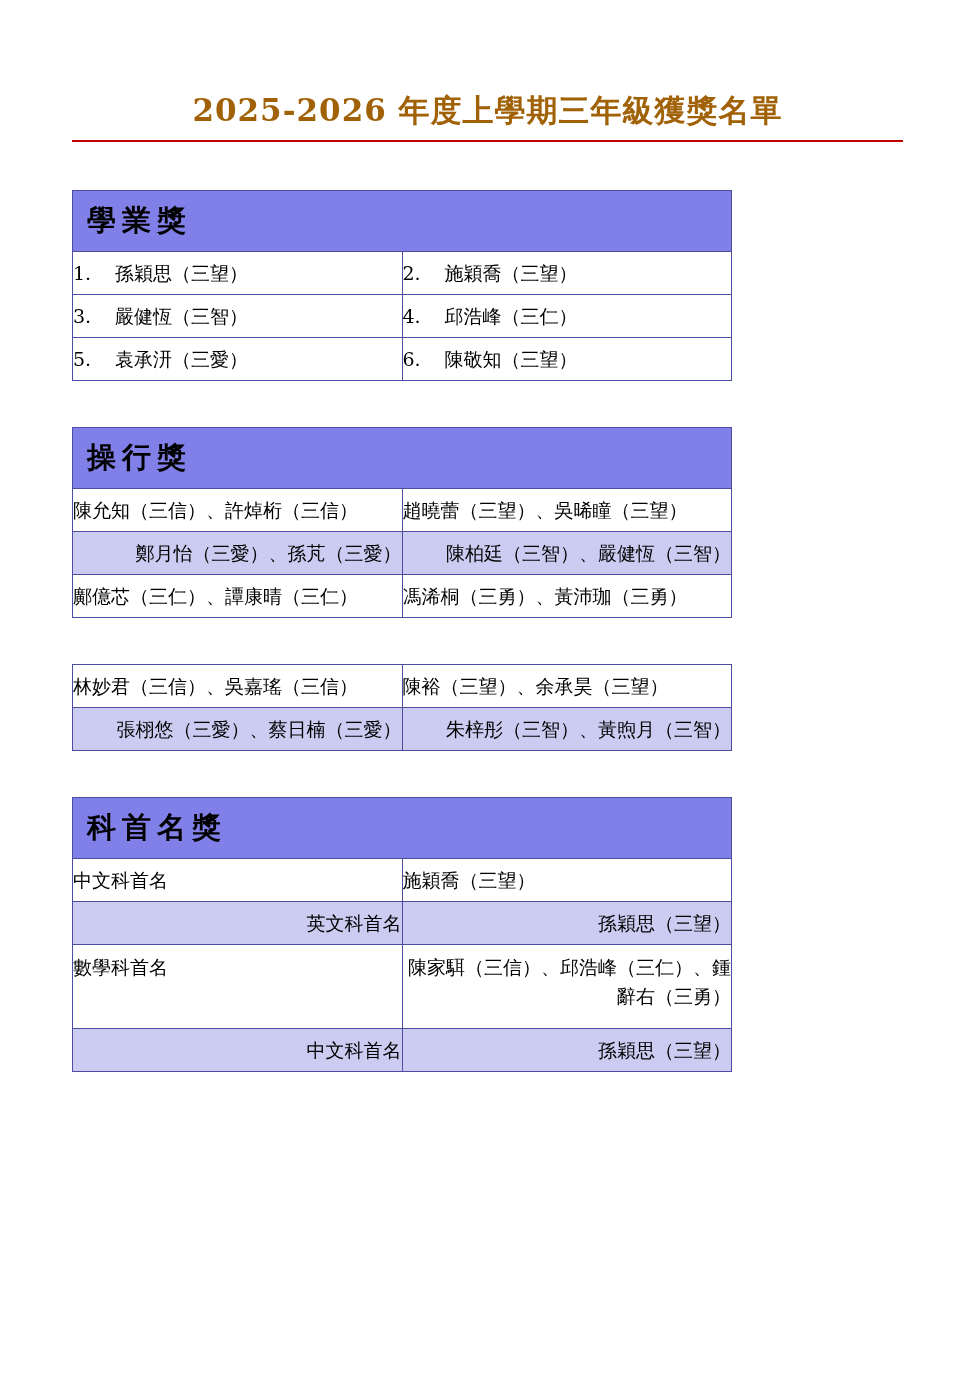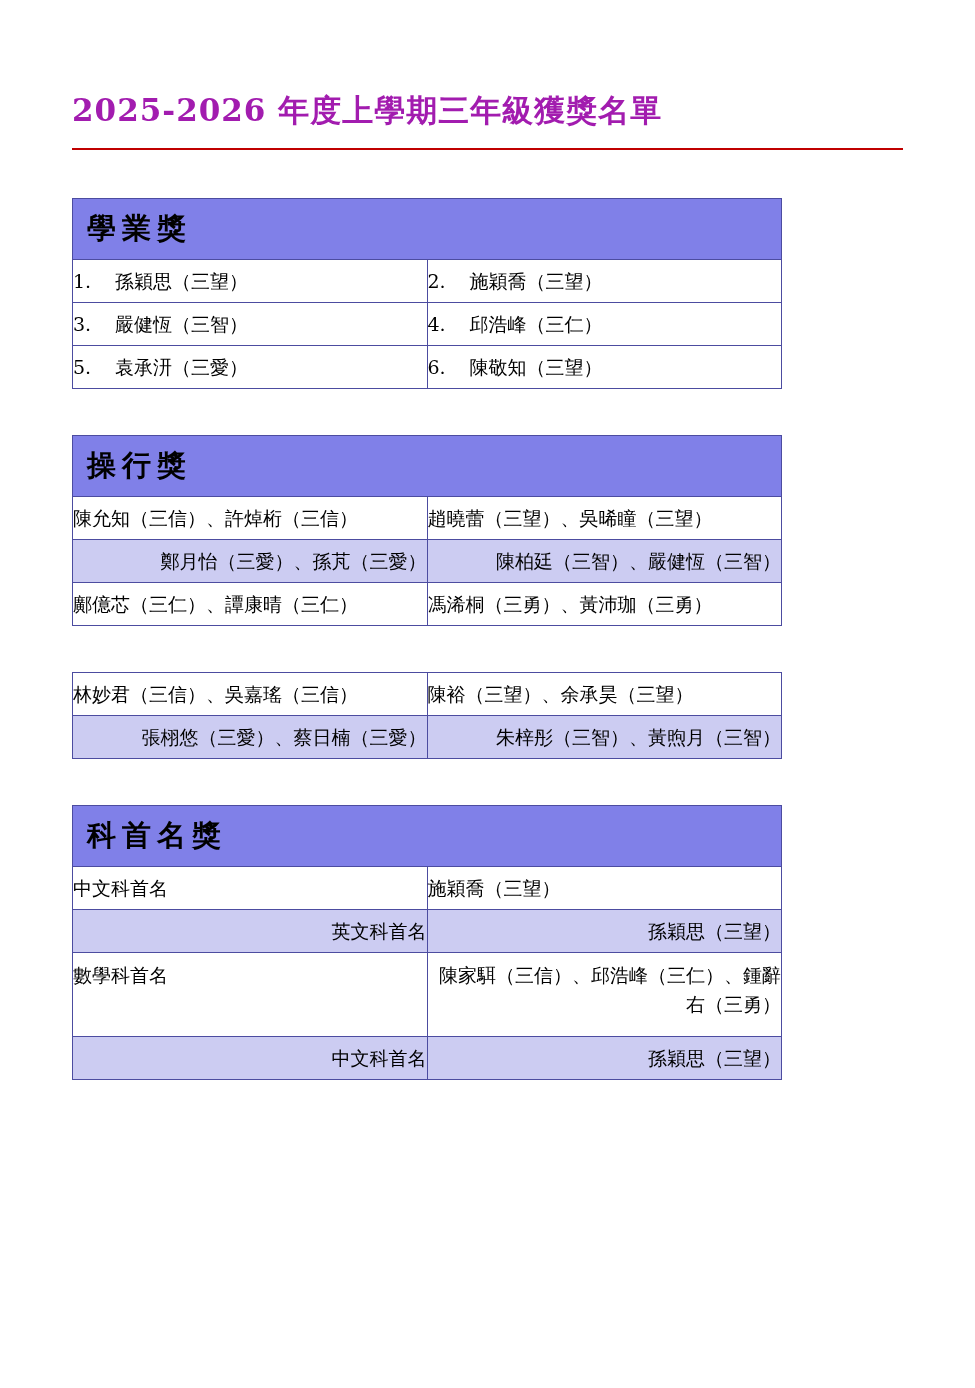--- a/index.html
+++ b/index.html
@@ -18,45 +18,45 @@
   .page {
     width: 975px;
     height: 1388px;
     box-sizing: border-box;
     padding: 70px 72px 40px 72px;
     position: relative;
   }
 
   
   .title {
-    text-align: left;
+    text-align: center;
     font-size: 31px;
     font-weight: bold;
-    color: #a21caf;
+    color: #a16207;
     letter-spacing: 1px;
     line-height: 1.3;
-    margin: 20px 0 18px 0;
+    margin: 20px 0 10px 0;
     font-family: "DejaVu Serif", "Liberation Serif", serif;
   }
   .title-rule {
     border: none;
     border-top: 2px solid #c00000;
     margin: 8px 0 0 0;
     height: 0;
   }
 
   
   .award-block {
     margin-top: 46px;
   }
   .award-block.first { margin-top: 48px; }
 
   table.award {
     border-collapse: collapse;
-    width: 710px;
+    width: 660px;
     table-layout: fixed;
   }
   table.award td, table.award th {
     border: 1px solid #4c4ca0;
     padding: 0;
   }
 
   .award-header {
     background: #8080e8;
     height: 56px;

